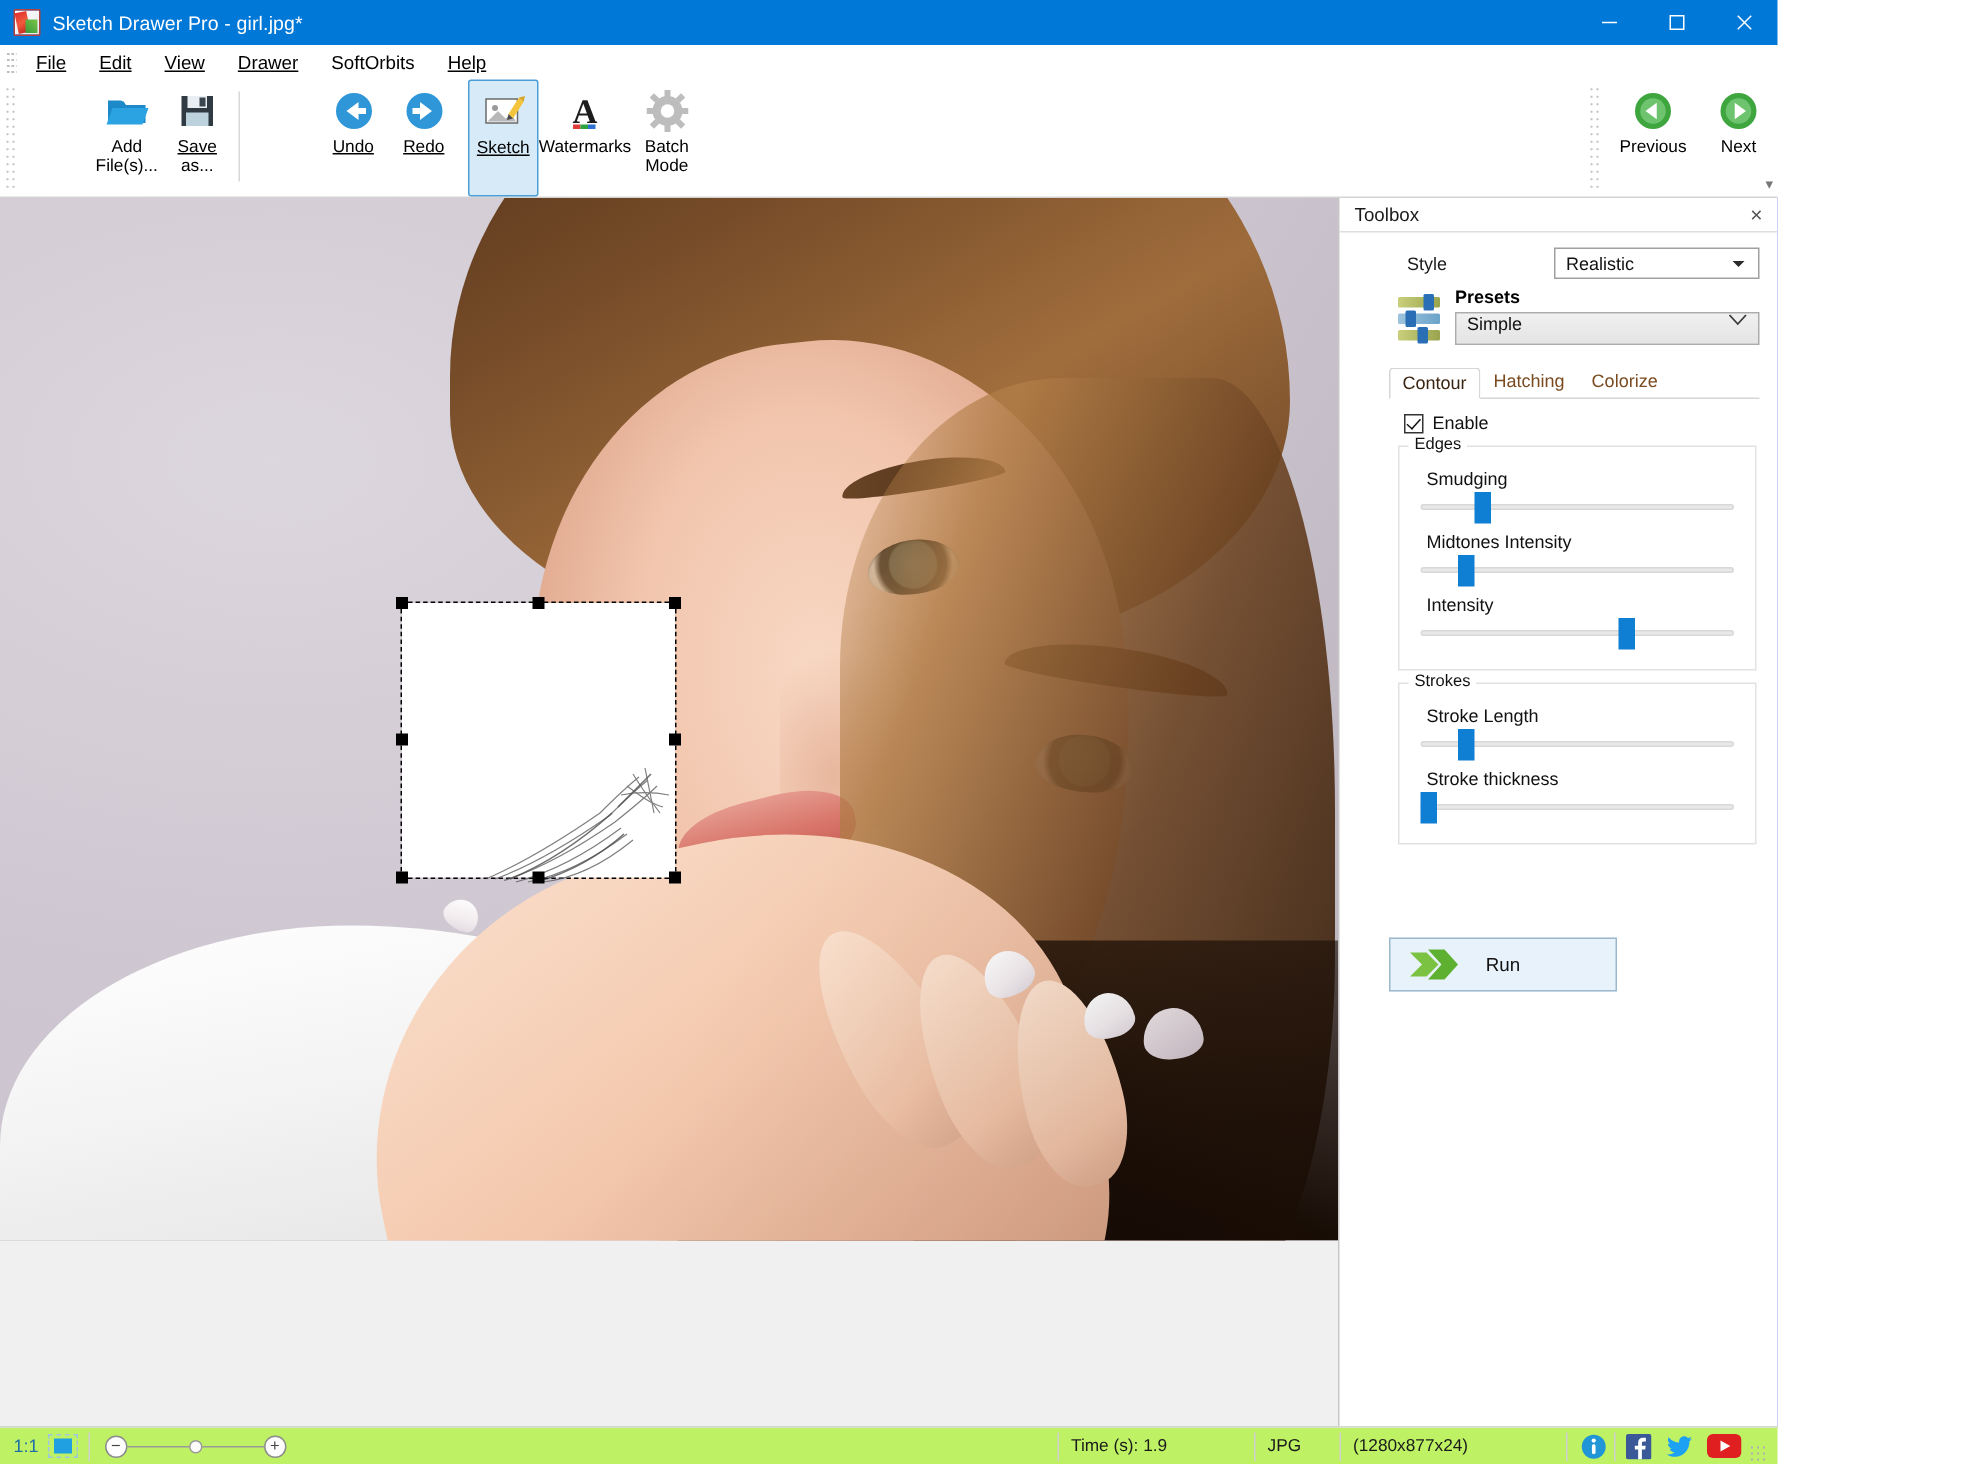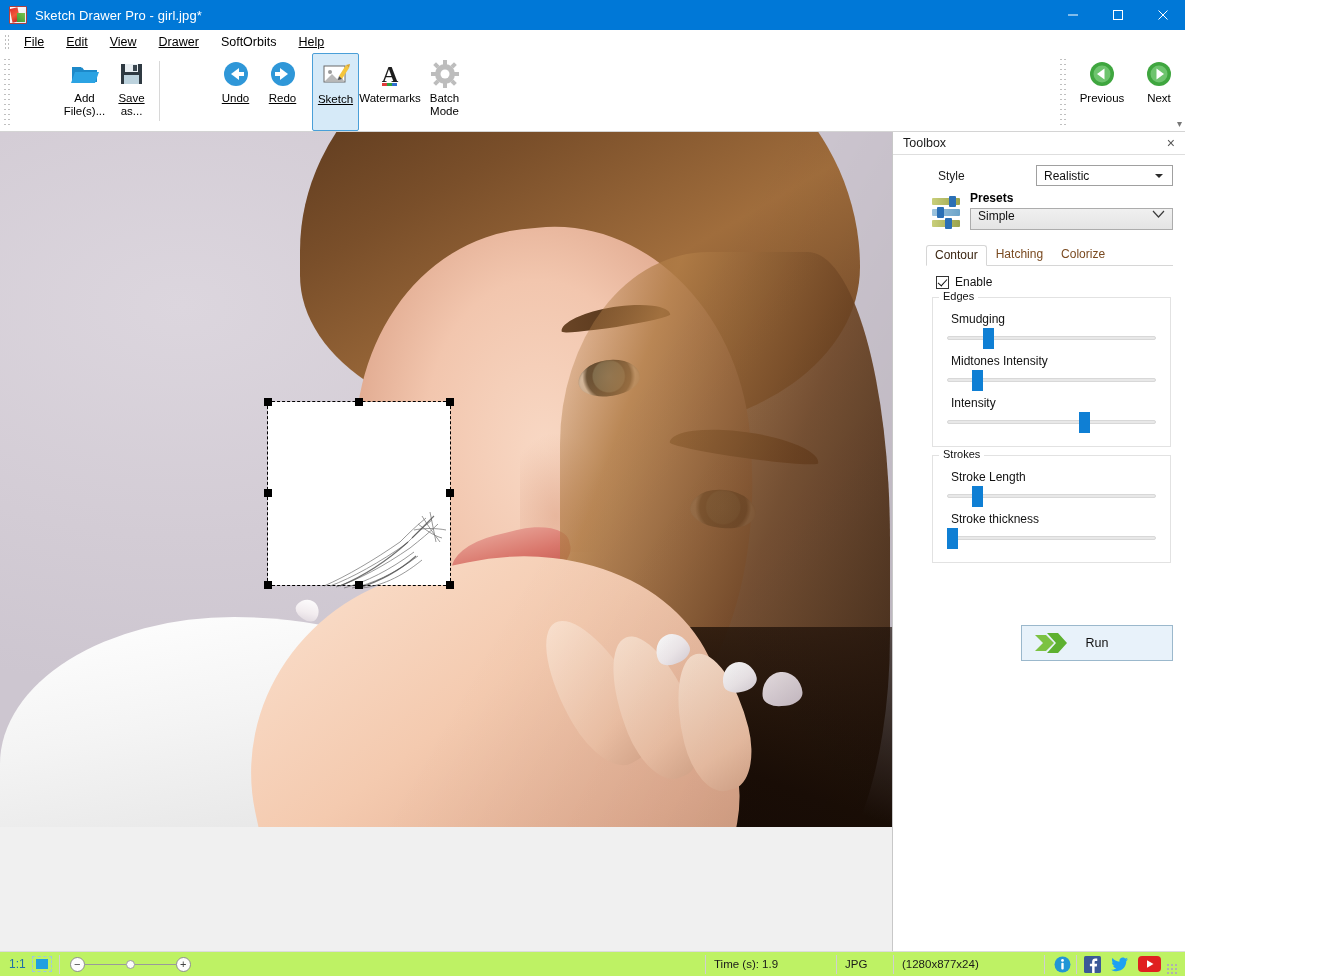--- a/index.html
+++ b/index.html
@@ -410,21 +410,21 @@
     border: 1px solid #d8d8d8;
     border-radius: 2px;
   }
   .thumb {
     position: absolute; top: -4px;
     width: 11px; height: 21px;
     background: #0f7fd4;
   }
 
   
-  .run-wrap { display: flex; justify-content: flex-end; margin-top: 62px; }
+  .run-wrap { display: flex; justify-content: flex-start; margin-top: 62px; }
   .run-btn {
     width: 152px; height: 36px;
     background: #e8f2fa;
     border: 1px solid #9bb8cc;
     display: flex; align-items: center;
     position: relative;
   }
   .run-arrow { margin-left: 12px; display: flex; }
   .run-lbl {
     position: absolute; left: 0; right: 0;

